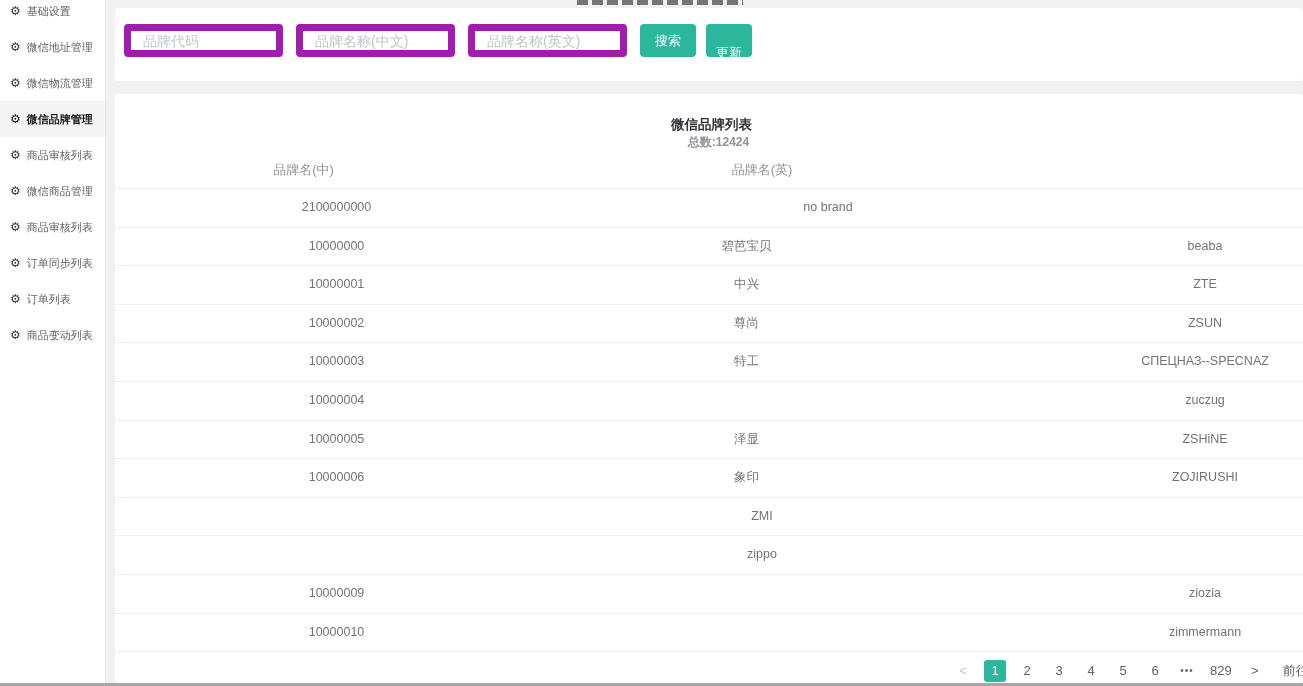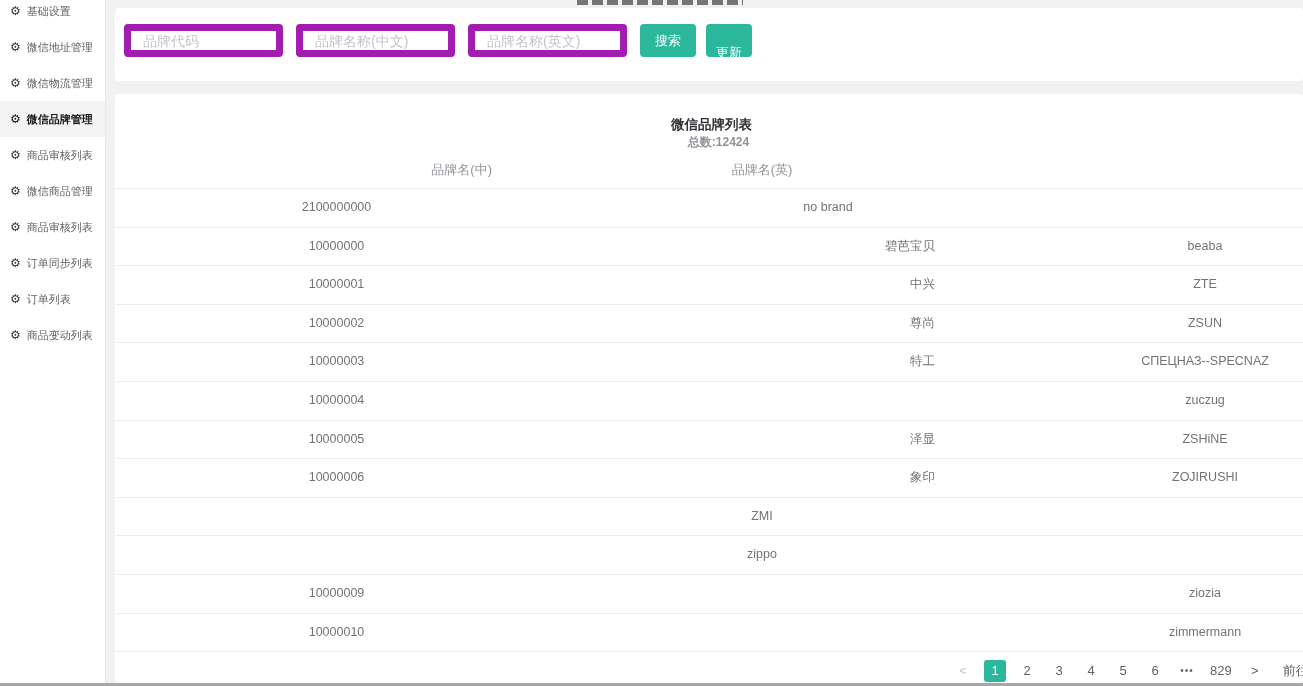--- a/index.html
+++ b/index.html
@@ -62,21 +62,21 @@
   .panel-title-text{font-size:13.5px;font-weight:bold;color:#2f3337;}
   .panel-total{font-size:12px;font-weight:bold;color:#8f9399;margin-left:14px;}
   
   .tbl{margin-top:14px;}
   .t-row{display:flex;width:1360px;box-sizing:border-box;}
   .t-head{height:39px;line-height:39px;border-bottom:1px solid #ebeef5;}
   .t-head .td{color:#909399;font-size:13px;}
   .tr{height:38.6px;line-height:37.6px;border-bottom:1px solid #ebeef5;}
   .td{text-align:center;font-size:12.5px;color:#737373;overflow:hidden;white-space:nowrap;}
   .c0{width:443px;}
-  .c1{width:377px;text-align:right;}
+  .c1{width:377px;}
   .c2{width:540px;}
   
   .pagination{
     position:absolute;left:832px;top:565px;height:24px;
     display:flex;align-items:center;white-space:nowrap;
   }
   .pg{
     min-width:22px;height:22px;margin:0 5px;border:none;background:transparent;
     font-size:13px;color:#606266;border-radius:3px;cursor:pointer;
     font-family:inherit;padding:0 2px;line-height:22px;text-align:center;

